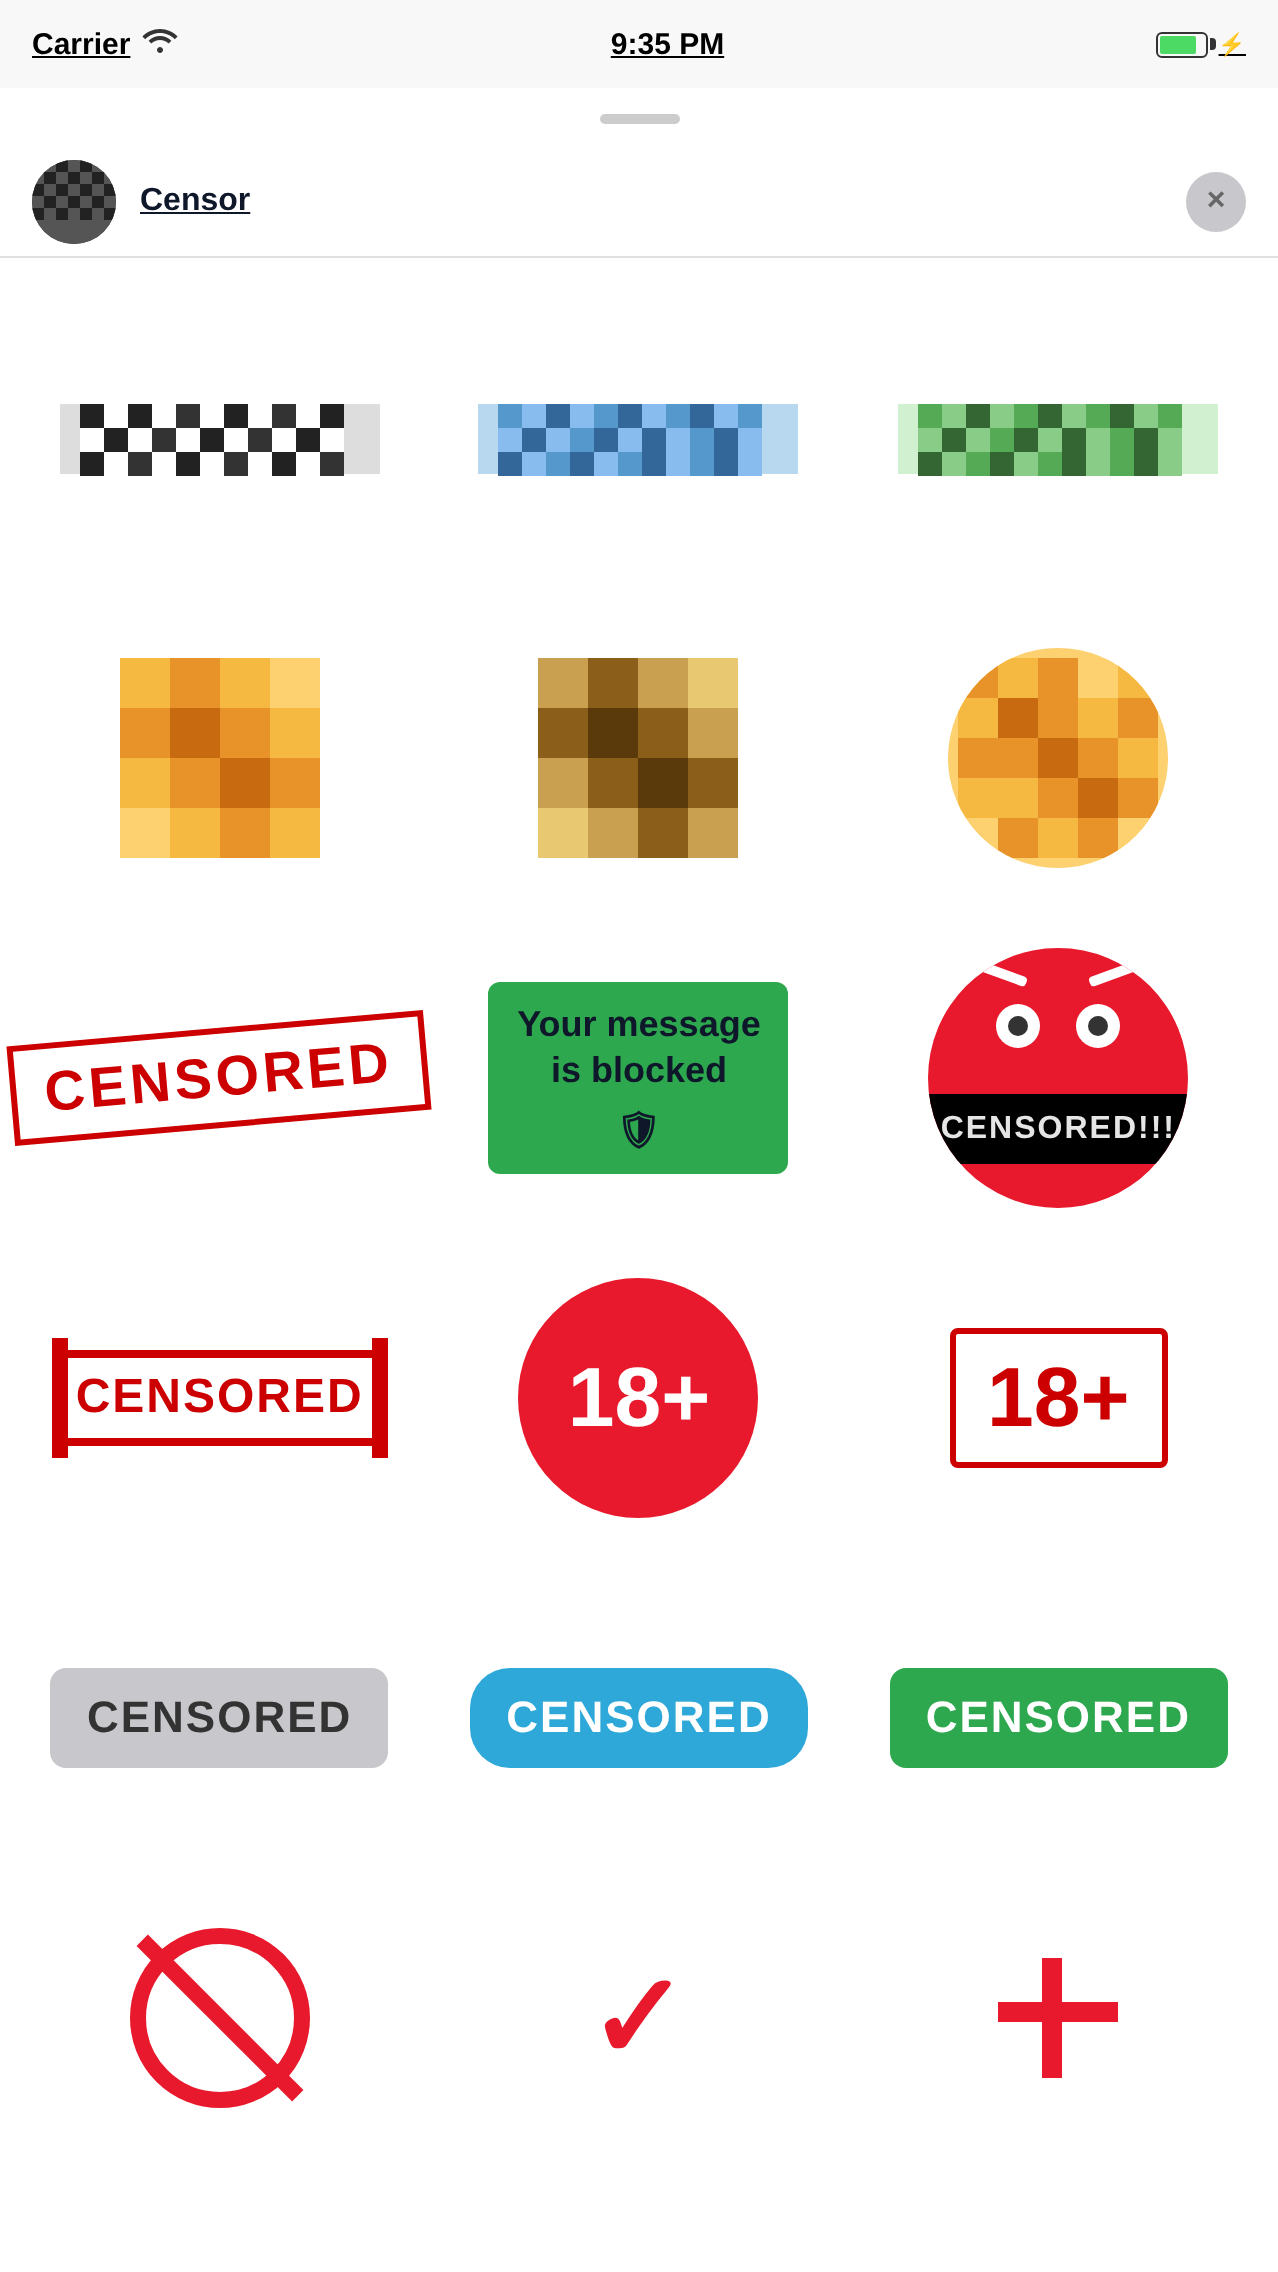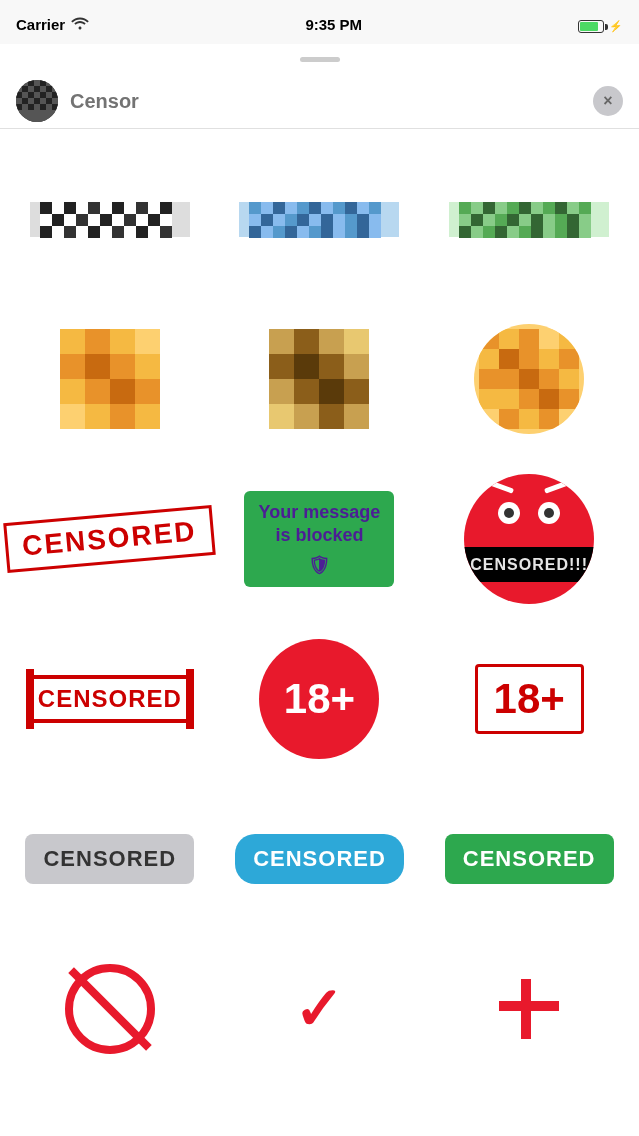--- a/index.html
+++ b/index.html
@@ -11,25 +11,26 @@
       font-family: -apple-system, 'Helvetica Neue', sans-serif;
       overflow-x: hidden;
     }
 
     
     .status-bar {
       width: 100%;
       height: 44px;
       background: #f8f8f8;
       display: flex;
-      align-items: flex-end;
+      align-items: center;
       justify-content: space-between;
-      padding: 11px 16px;
+      padding: 0 16px;
       font-size: 15px;
       font-weight: 600;
+      text-decoration: underline;
     }
     .status-left { display: flex; align-items: center; gap: 6px; }
     .status-right { display: flex; align-items: center; gap: 4px; }
     .battery {
       width: 26px; height: 13px;
       border: 1.5px solid #333;
       border-radius: 3px;
       position: relative;
       display: inline-flex;
       align-items: center;
@@ -84,23 +85,24 @@
     .header-avatar {
       width: 42px; height: 42px;
       border-radius: 50%;
       background: #333;
       display: flex; align-items: center; justify-content: center;
       overflow: hidden;
     }
     .header-avatar svg { width: 42px; height: 42px; }
     .header-title {
       flex: 1;
-      font-size: 20px;
+      font-size: 16px;
       font-weight: 600;
-      color: #737373;
+      color: #0f172a;
+      text-decoration: underline;
     }
     .close-btn {
       width: 30px; height: 30px;
       background: #c8c8cc;
       border-radius: 50%;
       display: flex; align-items: center; justify-content: center;
       cursor: pointer;
       font-size: 16px;
       color: #666;
       font-weight: 600;
@@ -131,21 +133,21 @@
       font-family: 'Arial Black', Arial, sans-serif;
       letter-spacing: 2px;
       text-transform: uppercase;
       transform: rotate(-5deg);
       display: inline-block;
     }
 
     
     .msg-blocked {
       background: #2da84e;
-      color: #4c1d95;
+      color: #0f172a;
       font-size: 18px;
       font-weight: 600;
       padding: 10px 14px;
       border-radius: 6px;
       text-align: center;
       width: 150px;
       line-height: 1.3;
       display: flex;
       align-items: center;
       gap: 6px;

